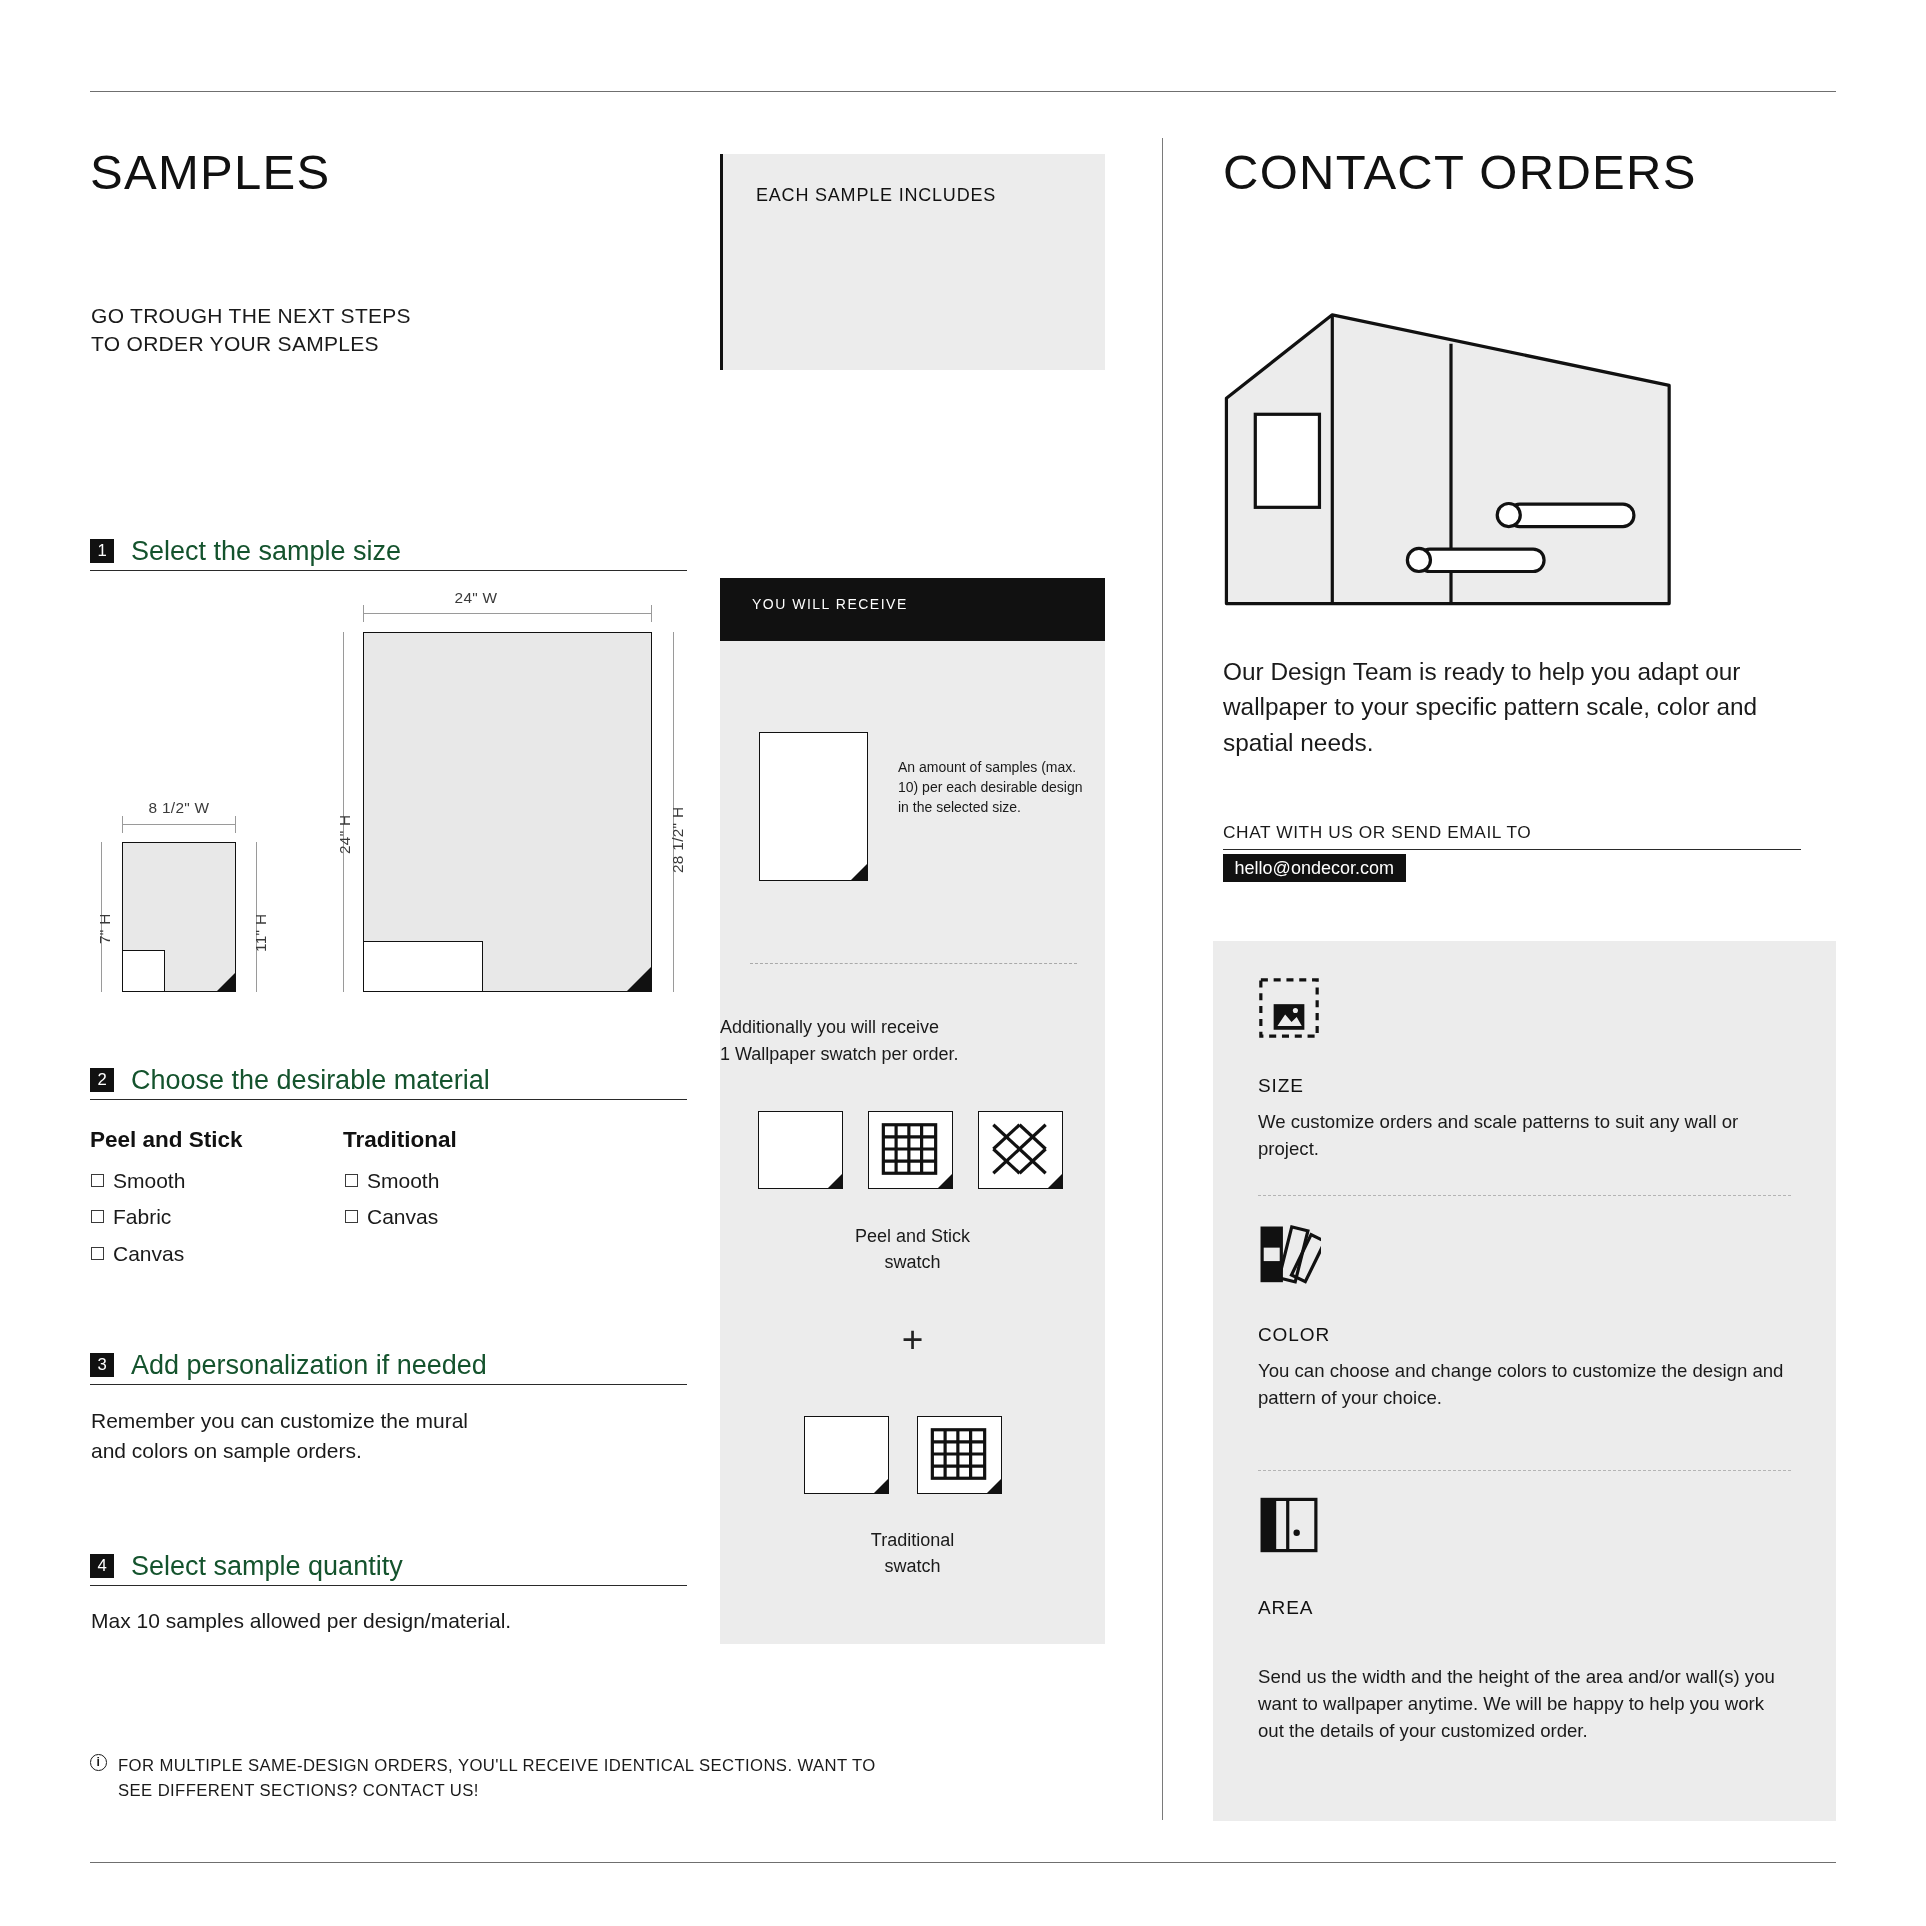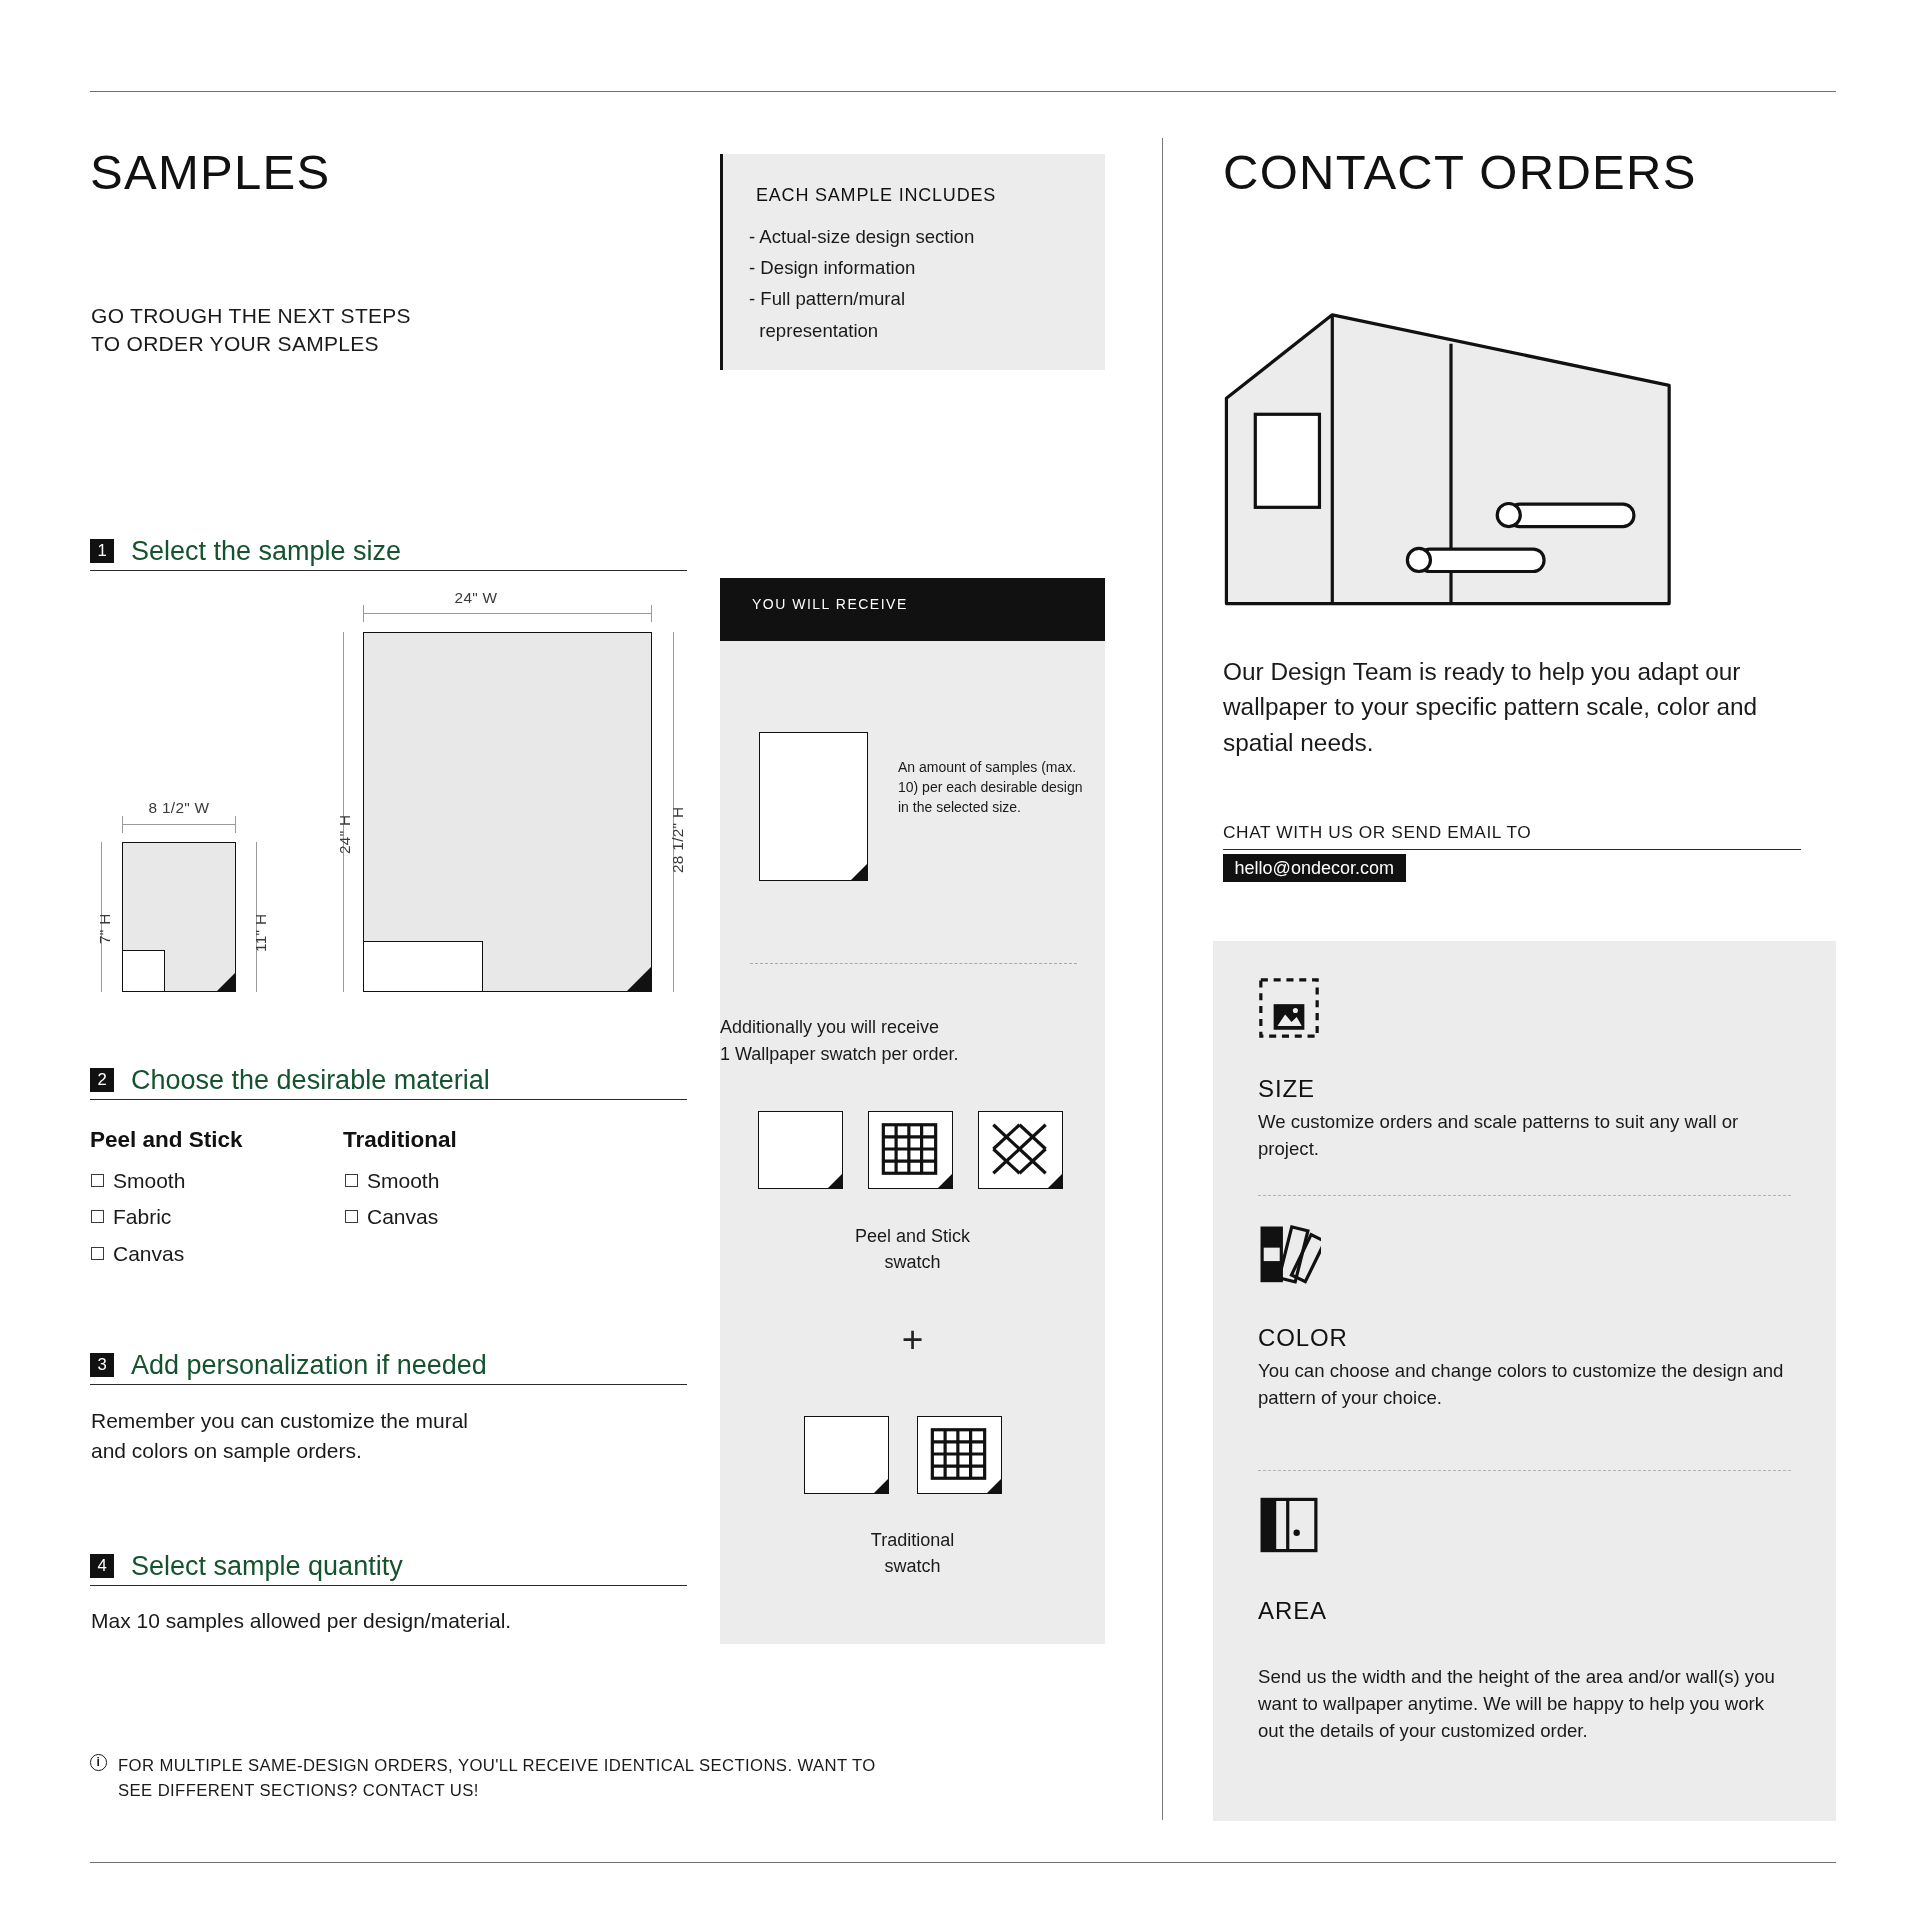--- a/index.html
+++ b/index.html
@@ -186,21 +186,21 @@
   .email-chip {
     position: absolute; left: 1223px; top: 854px; height: 28px;
     background: #111; color: #fff; font-size: 18px; line-height: 28px;
     padding: 0 11.6px;
   }
   .features {
     position: absolute; left: 1213px; top: 941px; width: 623px; height: 880px;
     background: #ececec;
   }
   .feat-title {
-    position: absolute; font-size: 24px; letter-spacing: 0.9px; color: #111;
+    position: absolute; font-size: 19px; letter-spacing: 0.9px; color: #111;
   }
   .feat-body {
     position: absolute; font-size: 18.6px; line-height: 1.45; color: #1a1a1a; width: 533px;
   }
   .feat-sep {
     position: absolute; left: 1258px; width: 533px; height: 0; border-top: 1.3px dashed #b4b4b4;
   }
   .icon-box { position: absolute; }
 </style>
 </head>
@@ -213,26 +213,20 @@
   <div class="divider-v"></div>
 
   <div class="samples-title">SAMPLES</div>
   <div class="samples-sub" style="white-space:pre-line;">GO TROUGH THE NEXT STEPS
 TO ORDER YOUR SAMPLES</div>
 
   <div class="includes-box">
     <div class="bar"></div>
   </div>
   <div class="includes-title">EACH SAMPLE INCLUDES</div>
-  <div class="includes-list">
-    <div>- Actual-size design section</div>
-    <div>- Design information</div>
-    <div>- Full pattern/mural
-  representation</div>
-  </div>
 
   <div class="step" style="left:90px; top:539px; width:597px;">
     <div class="num">1</div>
     <div class="label">Select the sample size</div>
     <div class="underline"></div>
   </div>
 
   <div class="dimline" style="left:363px; top:613px; width:289px; height:1.3px;"></div>
   <div class="dimline" style="left:363px; top:605px; width:1.3px; height:16.7px;"></div>
   <div class="dimline" style="left:651px; top:605px; width:1.3px; height:16.7px;"></div>

